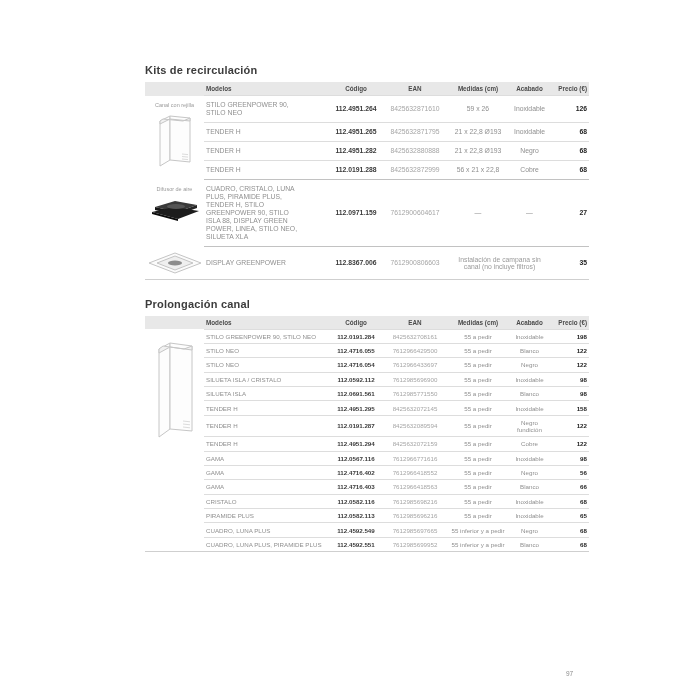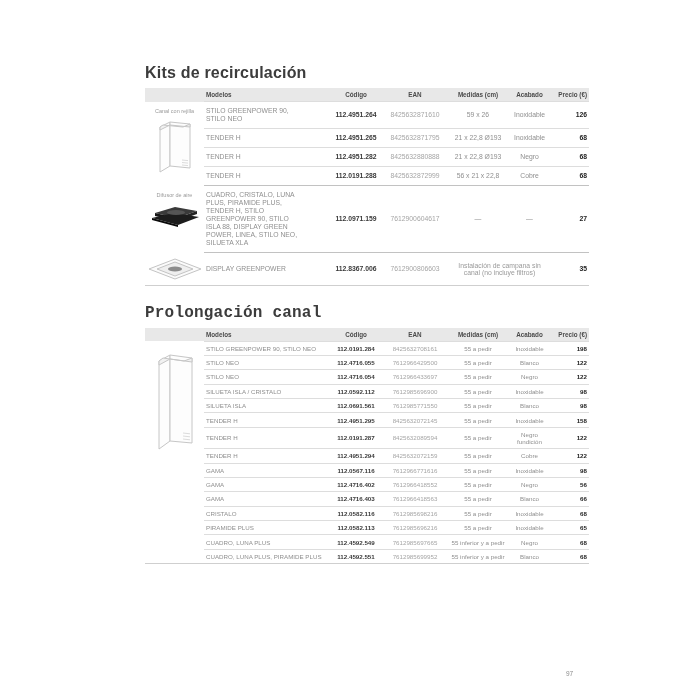--- a/index.html
+++ b/index.html
@@ -1,22 +1,22 @@
 <!DOCTYPE html>
 <html><head>
 <meta charset="utf-8">
 <style>
   html,body{margin:0;padding:0;}
   body{
     width:700px;height:700px;background:#ffffff;position:relative;
     font-family:"Liberation Sans", sans-serif;color:#444;overflow:hidden;
   }
   .content{position:absolute;left:145px;top:64px;width:416px;}
-  .stitle{font-size:16px;font-weight:bold;color:#3c3c3c;margin:0 0 6px 0;letter-spacing:.2px;}
-  #title2{margin-top:18px;font-family:Liberation Mono, monospace;}
+  .stitle{font-size:11px;font-weight:bold;color:#3c3c3c;margin:0 0 6px 0;letter-spacing:.2px;}
+  #title2{margin-top:18px;}
   table.ptable{width:416px;border-collapse:collapse;table-layout:fixed;border-bottom:1px solid #cfcfcf;}
   thead th{
     background:#e8e8e8;font-size:6.3px;color:#4a4a4a;font-weight:bold;
     padding:3px 2px;text-align:center;white-space:nowrap;overflow:hidden;
   }
   th.c-img{width:55px;}
   th.c-model{width:122px;text-align:left;}
   th.c-code{width:48px;}
   th.c-ean{width:62px;}
   th.c-size{width:56px;}

